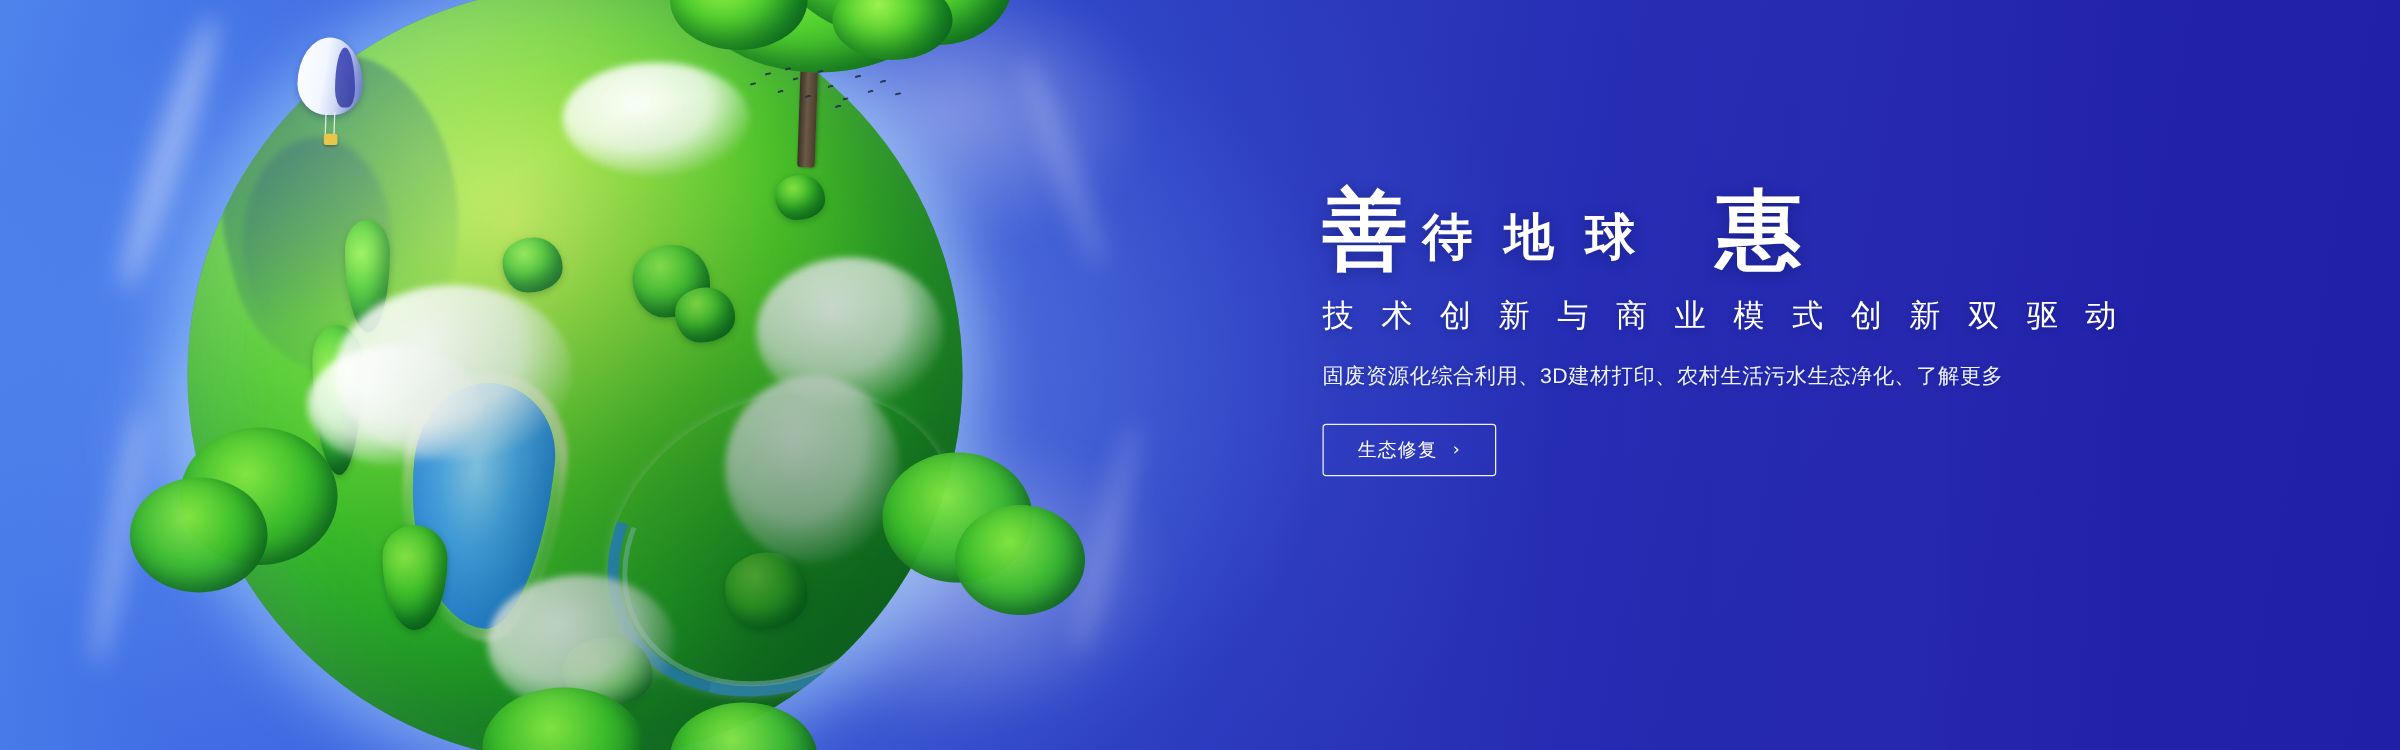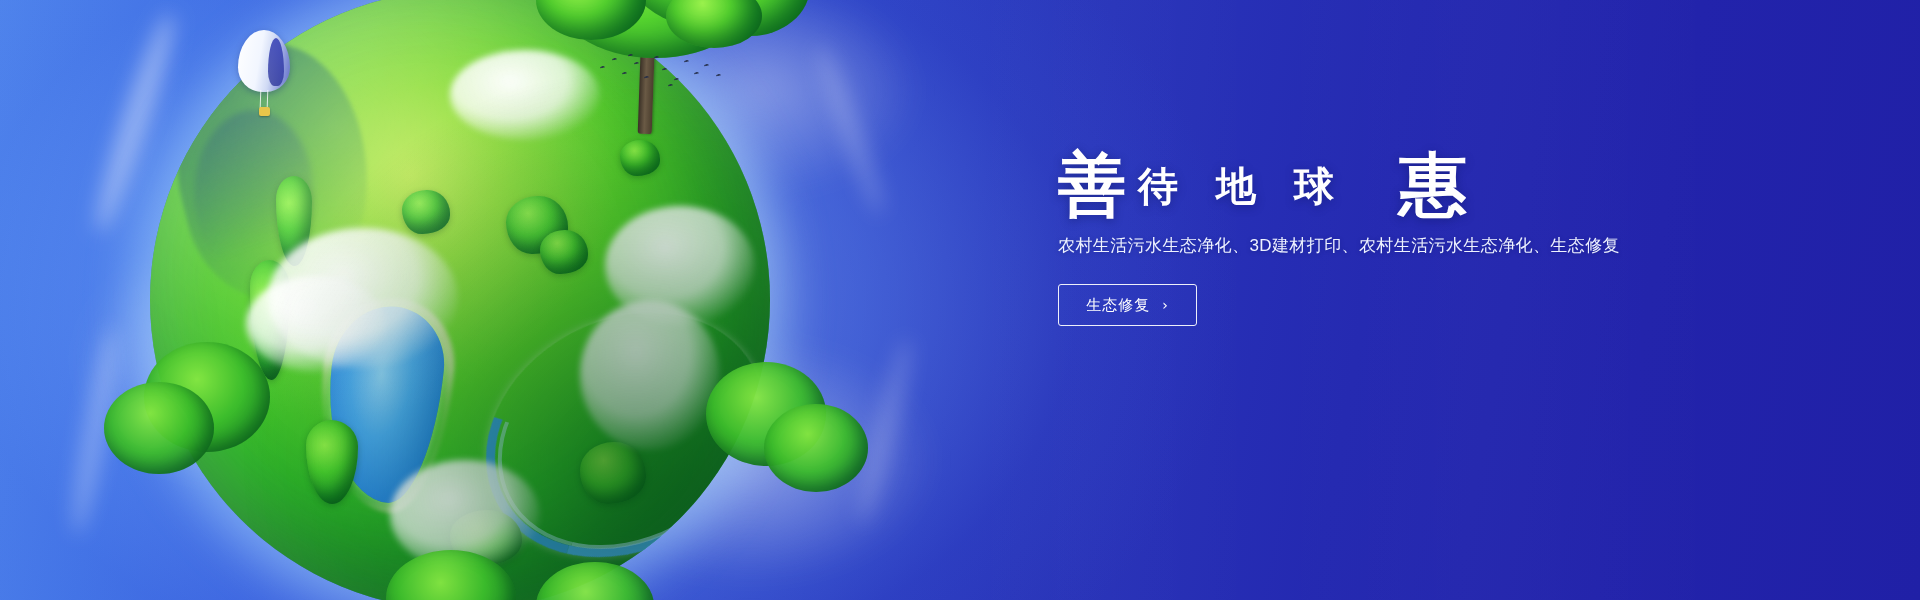--- a/index.html
+++ b/index.html
@@ -254,21 +254,21 @@
   }
   .h-big {
     font-family:"DejaVu Serif", serif;
     font-size:68px;
     font-weight:700;
     letter-spacing:0px;
     position:relative;
     top:4px;
   }
   .h-small {
-    font-family:Liberation Mono, monospace;
+    font-family:Liberation Sans, sans-serif;
     font-size:40px;
     font-weight:700;
     letter-spacing:7px;
     padding-left:12px;
     position:relative;
     top:-4px;
     margin-top:12px;
   }
   .h-gap { width:58px; }
 
@@ -407,22 +407,23 @@
 
   <div class="content">
 
     <div class="headline">
       <span class="h-big">善</span>
       <span class="h-small">待 地 球</span>
       <span class="h-gap"></span>
       <span class="h-big">惠</span>
     </div>
 
-
-    <div class="desc">农村生活污水生态净化、3D建材打印、农村生活污水生态净化、生态修复</div>
+    <div class="subtitle">技 术 创 新 与 商 业 模 式 创 新 双 驱 动</div>
+
+    <div class="desc">固废资源化综合利用、3D建材打印、农村生活污水生态净化、了解更多</div>
 
     <button class="cta">
       <span>生态修复</span>
       <span class="chev">›</span>
     </button>
 
   </div>
 </div>
 
 </body></html>

